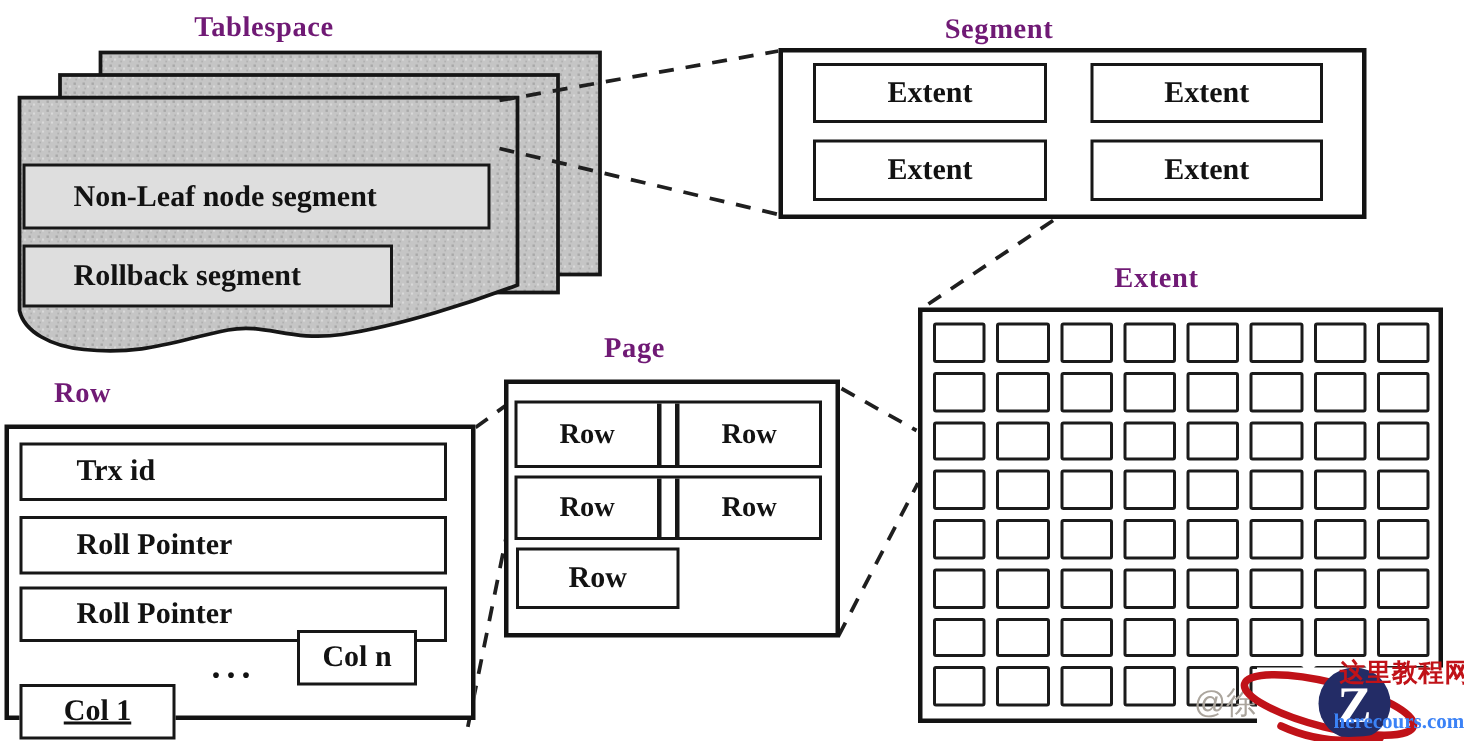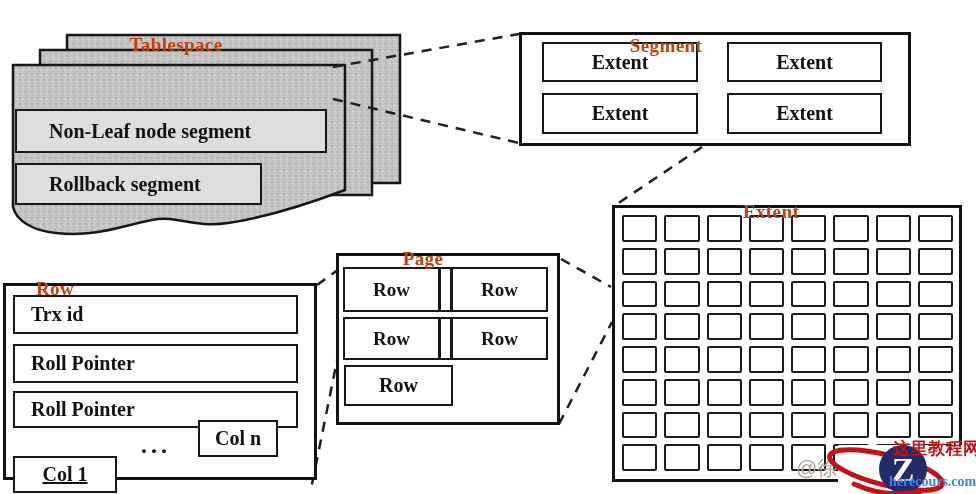--- a/index.html
+++ b/index.html
@@ -3,38 +3,38 @@
 <meta charset="utf-8">
 <style>
   html,body{margin:0;padding:0;background:#ffffff;}
   .canvas{
     position:relative;width:976px;height:494px;background:#ffffff;
     overflow:hidden;font-family:"Liberation Serif",serif;color:#121212;
   }
   .layer{position:absolute;left:0;top:0;z-index:0;}
   .lbl{
     position:absolute;z-index:4;font-weight:bold;font-size:19px;
-    white-space:nowrap;color:#c2410c;letter-spacing:.4px;margin-top:26px;
+    white-space:nowrap;color:#701a75;letter-spacing:.4px;
   }
   .center{transform:translateX(-50%);}
   .bar{
     position:absolute;z-index:2;box-sizing:border-box;background:#dedede;
     border:2.5px solid #171717;display:flex;align-items:center;
     padding-left:32px;font-weight:bold;font-size:20px;white-space:nowrap;
   }
   .box{
     position:absolute;z-index:2;box-sizing:border-box;background:#ffffff;
     border:3px solid #131313;
   }
   .cellbox{
     position:absolute;z-index:3;box-sizing:border-box;background:#ffffff;
     border:2.5px solid #171717;display:flex;align-items:center;justify-content:center;
     font-weight:bold;font-size:20px;
   }
-  .leftbox{justify-content:flex-start;padding-left:16px;}
+  .leftbox{justify-content:flex-start;padding-left:36px;}
   .divline{position:absolute;top:0;bottom:0;width:2.5px;background:#171717;}
   .celltext{
     position:absolute;top:0;bottom:0;display:flex;align-items:center;justify-content:center;
     font-weight:bold;font-size:19px;
   }
   .dots{
     position:absolute;z-index:3;font-weight:bold;font-size:24px;letter-spacing:2px;
   }
   #extent-grid{
     position:absolute;z-index:2;left:615px;top:208px;width:344px;height:271px;

